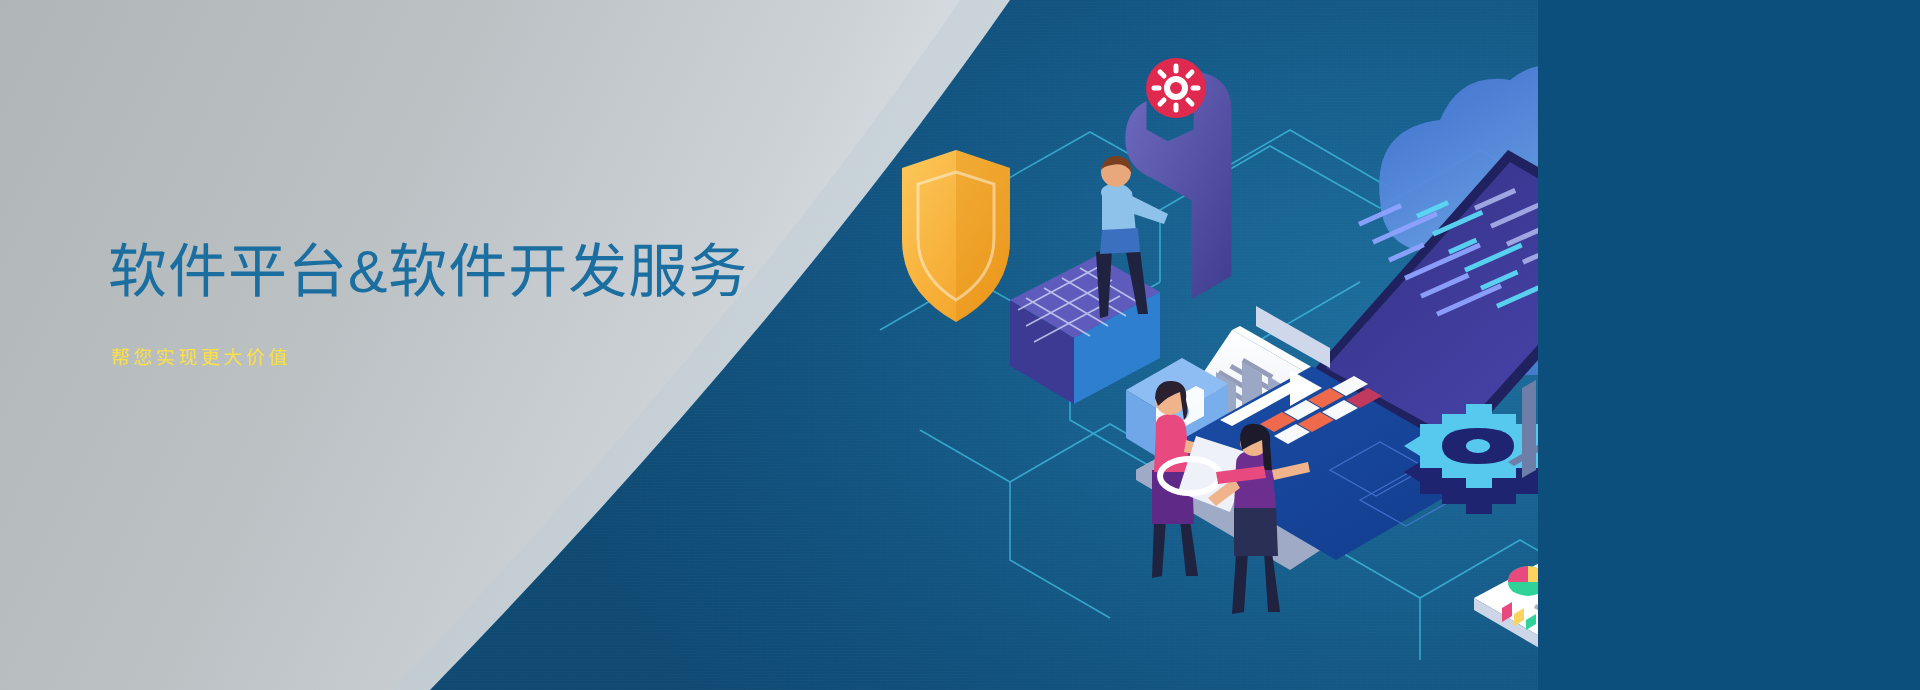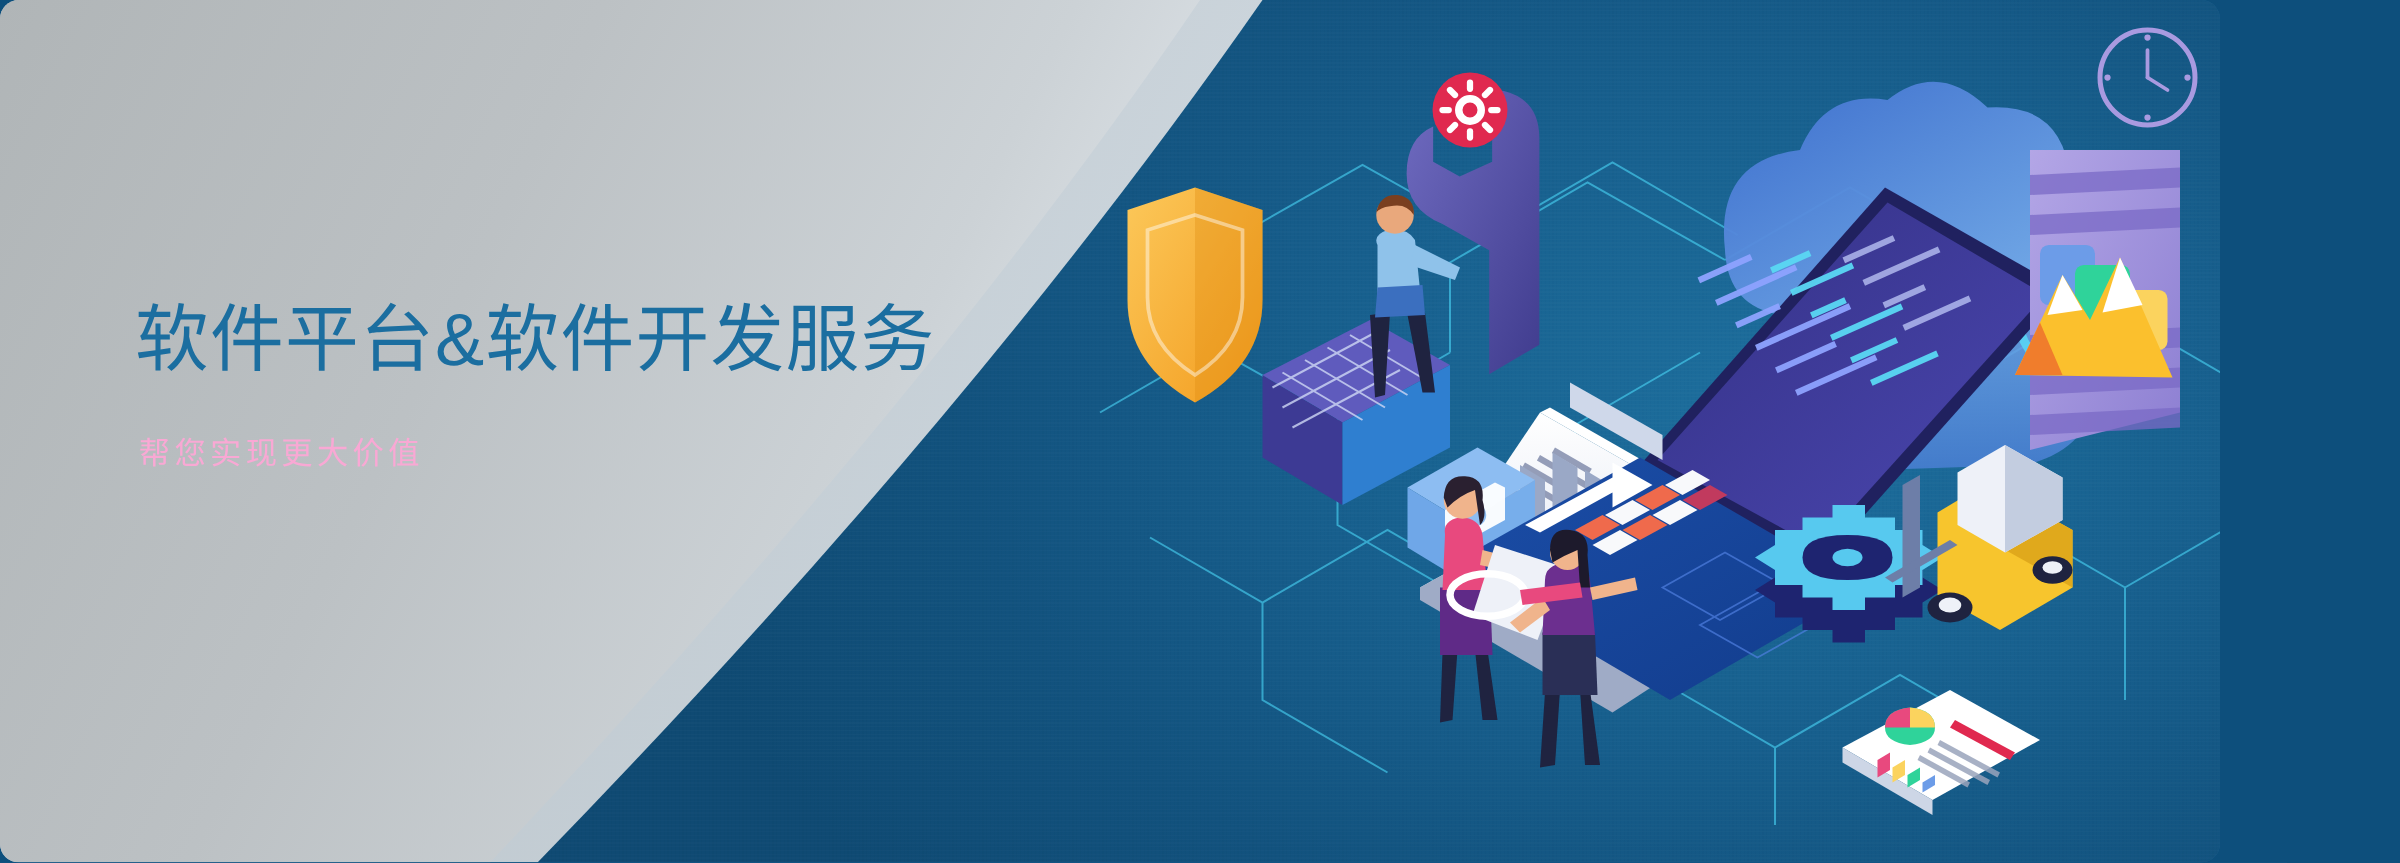--- a/index.html
+++ b/index.html
@@ -1,21 +1,20 @@
 <!DOCTYPE html>
 <html lang="zh-CN"><head>
 <meta charset="utf-8">
 <title>Banner</title>
 <style>
   html,body{margin:0;padding:0;background:#0d4f7c;}
   #banner{
-    position:relative;width:1776px;height:690px;overflow:hidden;
+    position:relative;width:1538px;height:690px;overflow:hidden;
     font-family:"Liberation Sans","DejaVu Sans",sans-serif;
     background:#1b5f8e;
-    border-radius:15px;
   }
   
   .bg-blue{
     position:absolute;inset:0;
     background:
       radial-gradient(ellipse 900px 620px at 1420px 330px,#1d6f9e 0%,#175f8d 42%,#12527e 72%,#0f4a73 100%);
   }
   .bg-blue-noise{
     position:absolute;inset:0;opacity:.30;
     background-image:
@@ -25,21 +24,21 @@
   
   .gray-wrap{position:absolute;left:0;top:0;width:1220px;height:690px;}
   .gray-wrap svg{display:block;width:100%;height:100%;}
   
   .text-block{position:absolute;left:108px;top:238px;z-index:40;}
   .headline{
     font-size:59px;line-height:1.16;font-weight:400;color:#1b6ea0;
     letter-spacing:1px;white-space:nowrap;margin:0;
   }
   .subline{
-    margin:36px 0 0 3px;font-size:25px;color:#f9a8d4;letter-spacing:3.5px;
+    margin:36px 0 0 3px;font-size:19px;color:#fde047;letter-spacing:3.5px;
     font-weight:400;white-space:nowrap;
   }
   
   .stage{position:absolute;left:860px;top:0;width:1060px;height:690px;z-index:20;}
   .stage svg{display:block;width:100%;height:100%;}
 </style>
 </head>
 <body>
 
 <div id="banner">

